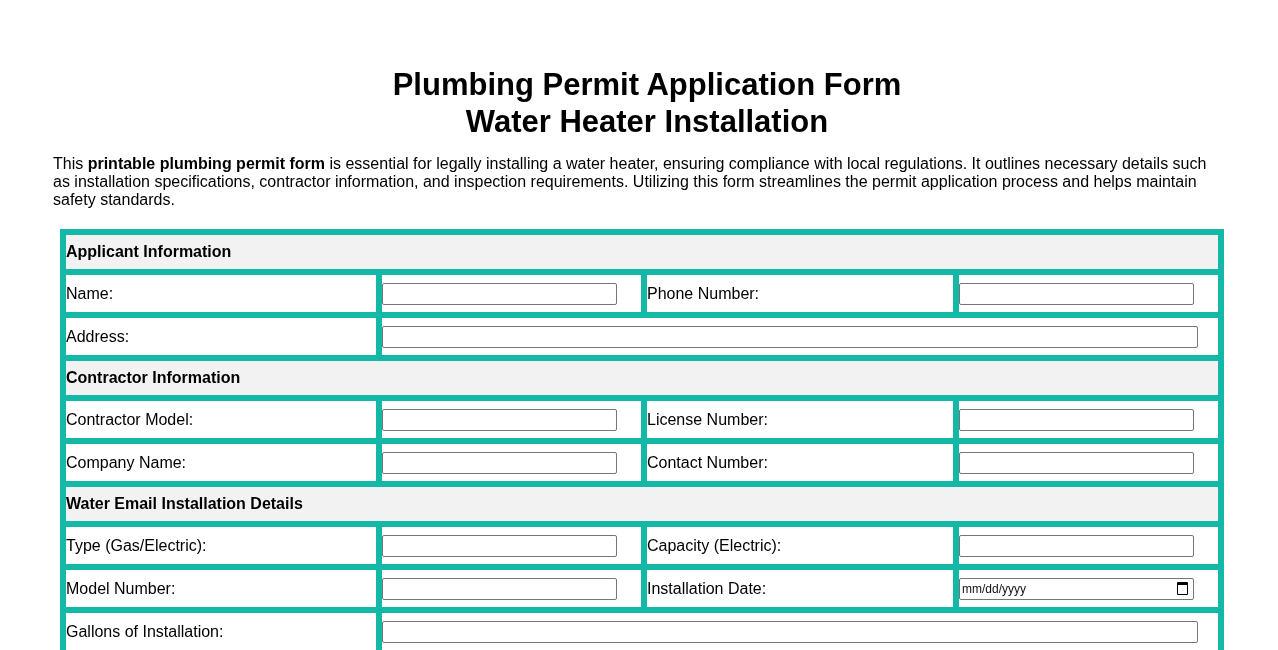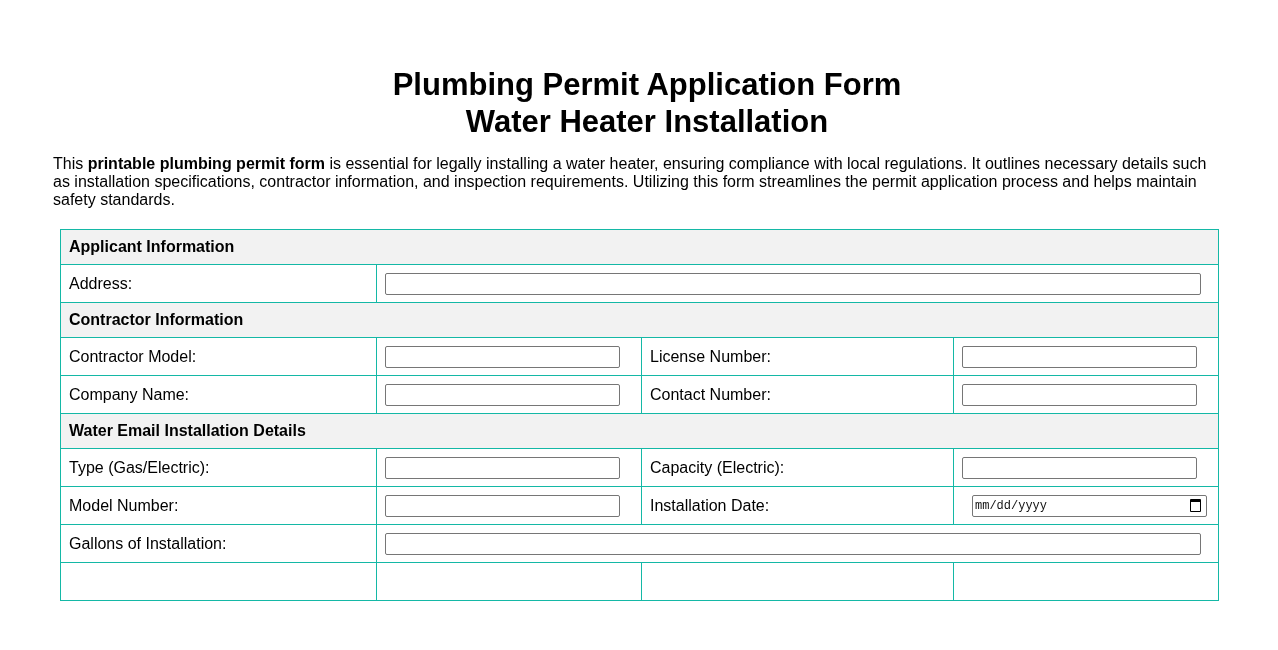--- a/index.html
+++ b/index.html
@@ -45,22 +45,22 @@
     table.form {
       position: absolute;
       top: 229px;
       left: 60px;
       width: 1158px;
       border-collapse: collapse;
       table-layout: fixed;
       font-size: 16px;
     }
     table.form td {
-      border: 1px solid #14b8a6;
-      padding: 0 8px;
+      border: 6px solid #14b8a6;
+      padding: 0 0;
       vertical-align: middle;
     }
     col.c1 { width: 316px; }
     col.c2 { width: 265px; }
     col.c3 { width: 312px; }
     col.c4 { width: 265px; }
 
     tr.section td {
       background: #f2f2f2;
       font-weight: bold;
@@ -82,25 +82,24 @@
     }
     .field.wide { width: 816px; }
     .field.disabled {
       background: #f4f4f4;
       border-color: #dcdcdc;
     }
     .field.date {
       display: flex;
       align-items: center;
       justify-content: space-between;
-      font-family: Liberation Mono, monospace;
+      font-family: Liberation Sans, sans-serif;
       font-size: 12px;
       color: #111;
       padding: 0 5px 0 2px;
-      margin-left: 10px;
     }
     .cal-icon {
       display: inline-block;
       width: 9px;
       height: 9px;
       border: 1.5px solid #000;
       border-top-width: 3px;
       border-radius: 1px;
     }
   </style>
@@ -122,20 +121,30 @@
         <col class="c2">
         <col class="c3">
         <col class="c4">
     </colgroup>
     <tbody>
 
       <tr class="section">
         <td colspan="4">Applicant Information</td>
       </tr>
       <tr class="row">
+        <td>Name:</td>
+        <td>
+            <input class="field" type="text" value="" style="">
+          </td>
+        <td>Phone Number:</td>
+        <td>
+            <input class="field" type="tel" value="" style="">
+          </td>
+      </tr>
+      <tr class="row">
         <td>Address:</td>
         <td colspan="3">
             <input class="field wide" type="text" value="" style="">
           </td>
       </tr>
 
       <tr class="section">
         <td colspan="4">Contractor Information</td>
       </tr>
       <tr class="row">

